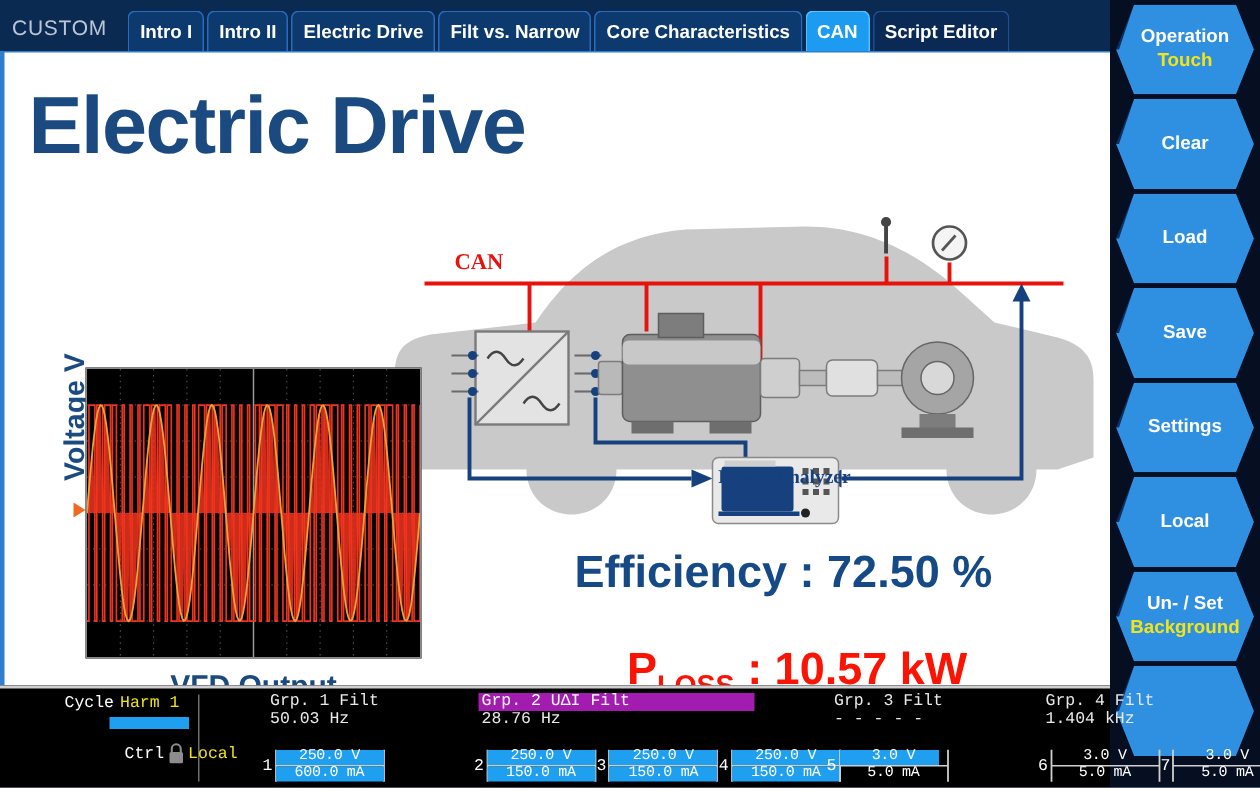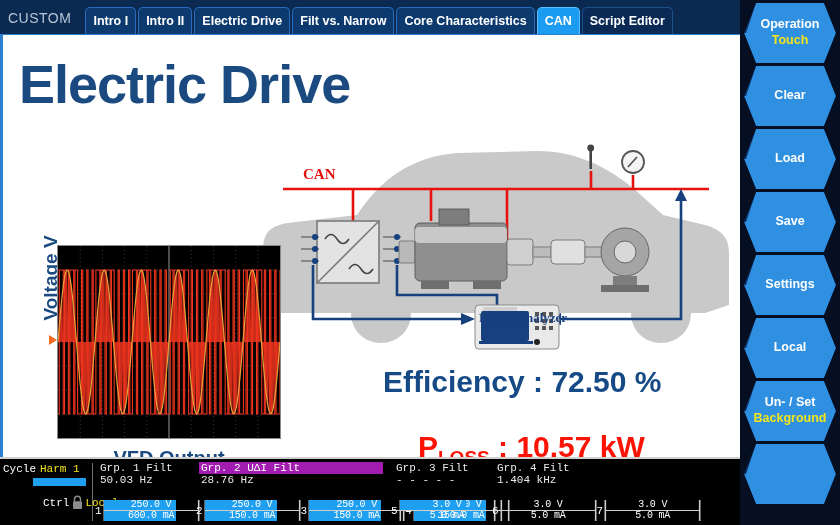--- a/index.html
+++ b/index.html
@@ -98,40 +98,40 @@
   .sbtn .lbl2 { color:#f2e41a; }
   .sbtn.empty { color:transparent; }
 
   
   #status {
     position:absolute; left:0; top:457px; width:740px; height:68px;
     background:#000; color:#fff;
     font-family:"Liberation Mono", monospace;
     display:flex; border-top:2px solid #cfcfcf;
   }
-  .scell { position:relative; height:100%; padding:3px 2px 0 3px; }
+  .scell { position:relative; height:100%; padding:3px 2px 0 3px;margin-left:40px; }
   .vsep { width:1px; background:#6f6f6f; margin:4px 2px; flex:none; }
 
   
   #cell-left { width:90px; flex:none; }
   .lrow { display:flex; align-items:flex-start; gap:4px; font-size:11px; }
   .lrow .k { color:#fff; }
   .lrow .v { color:#f2e41a; }
   #harmbar { position:absolute; left:33px; top:19px; width:53px; height:8px; background:#1f9ff0; }
   .lockicon { position:absolute; right:6px; top:36px; }
 
   
   .grp { flex:none; }
   .grp-hdr { font-size:11px; color:#e9e9e9; white-space:nowrap; padding:0 2px; }
   .grp-hdr.sel { background:#a21caf; color:#fff; display:block; }
   .grp-freq { font-size:11px; color:#e9e9e9; padding-left:2px; }
   .chans { position:absolute; left:0; bottom:3px; display:flex; }
   .chan { display:flex; align-items:center; }
   .chan .num { font-size:11px; color:#fff; padding-right:1px; }
-  .chan .bars { position:relative; width:97px;font-family:Liberation Mono, monospace; }
+  .chan .bars { position:relative; width:74px;font-family:Liberation Mono, monospace; }
   .brow { position:relative; height:10px; margin:1px 0; }
   .bfill { position:absolute; left:1px; top:0; height:10px; background:#1f9ff0; }
   .btxt {
     position:absolute; left:0; top:0; width:100%; height:10px;
     font-size:10px; color:#fff; text-align:center; line-height:10px;
     letter-spacing:-.2px;
   }
   .bracket {
     position:absolute; left:0; top:0; width:100%; height:100%;
     pointer-events:none;

